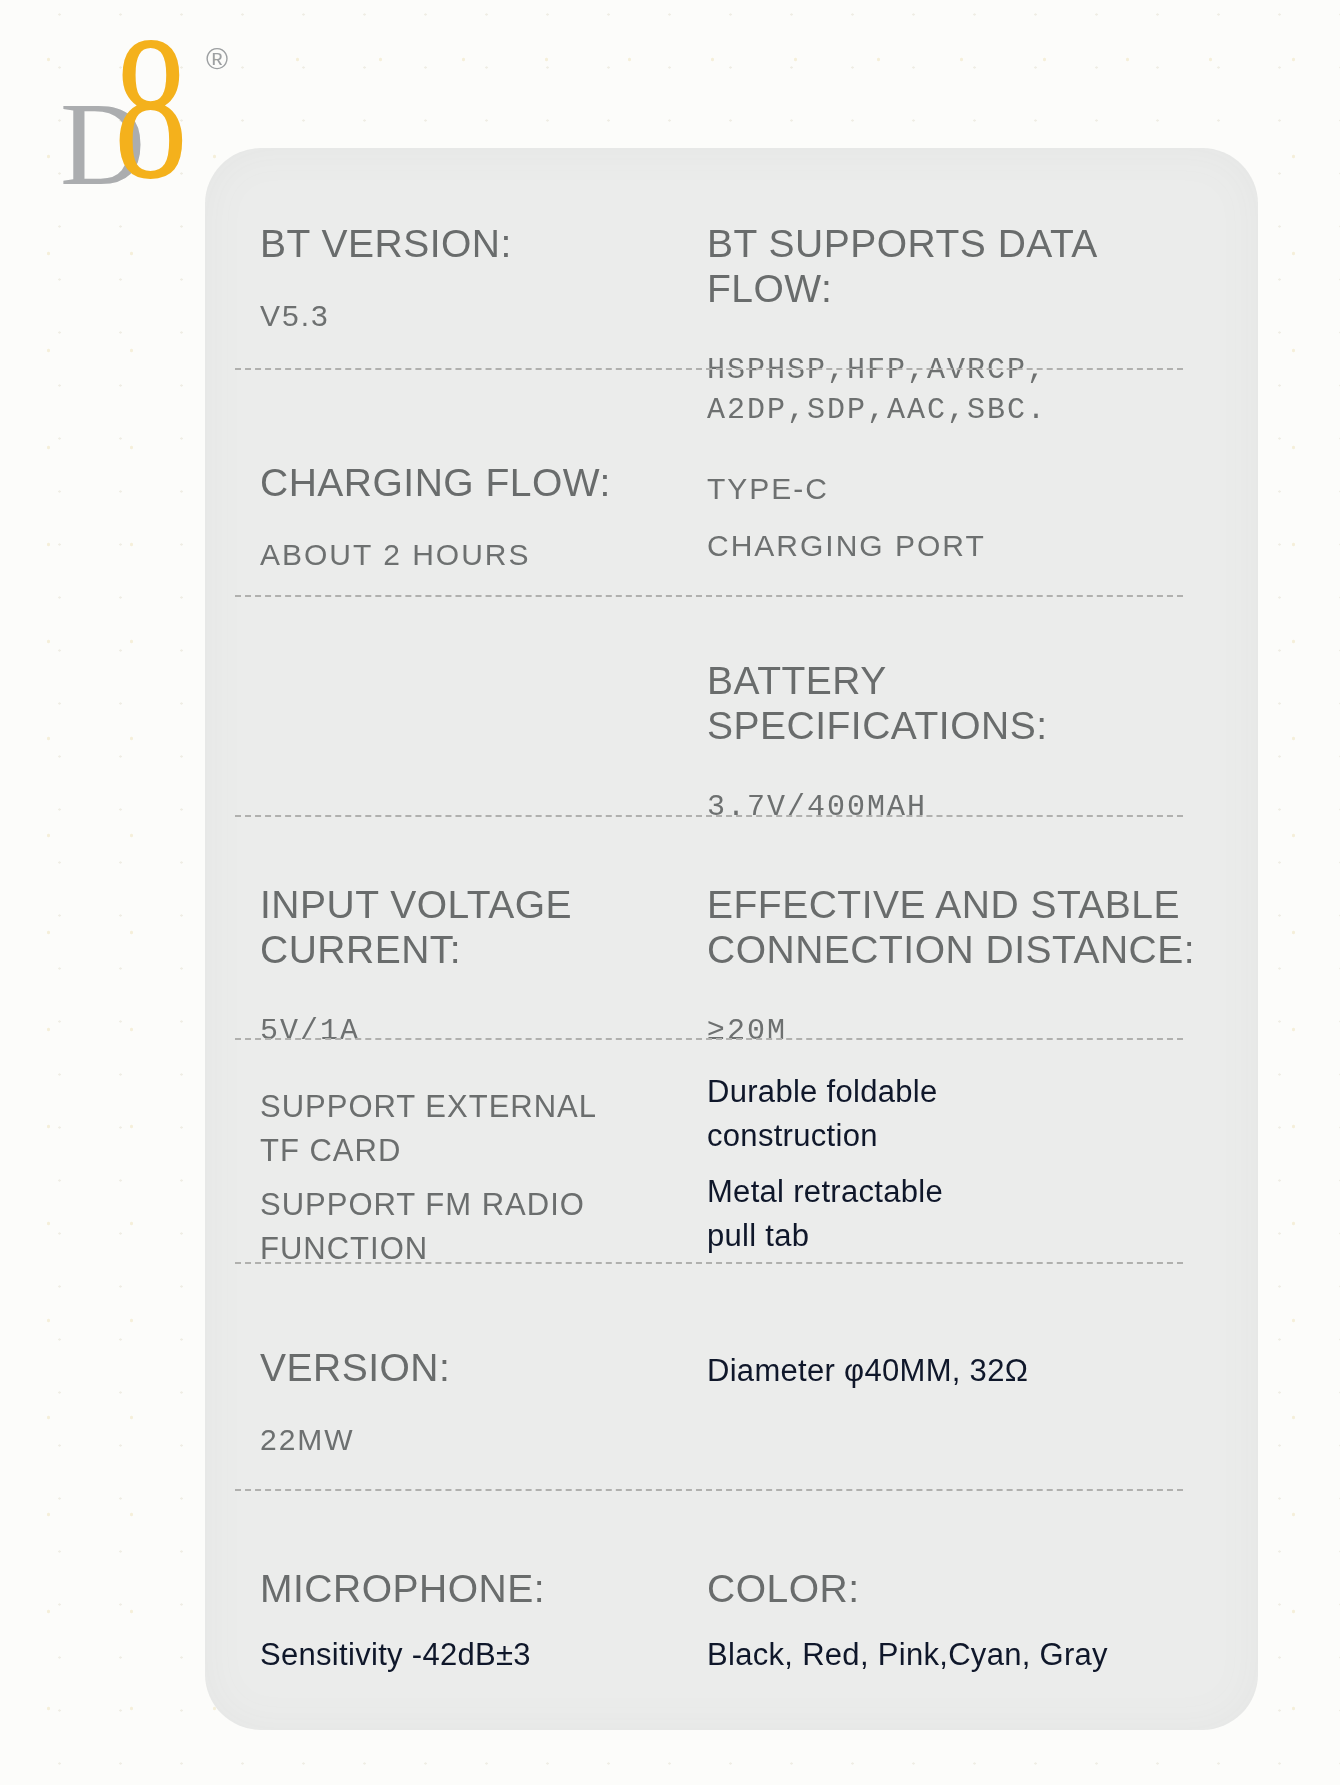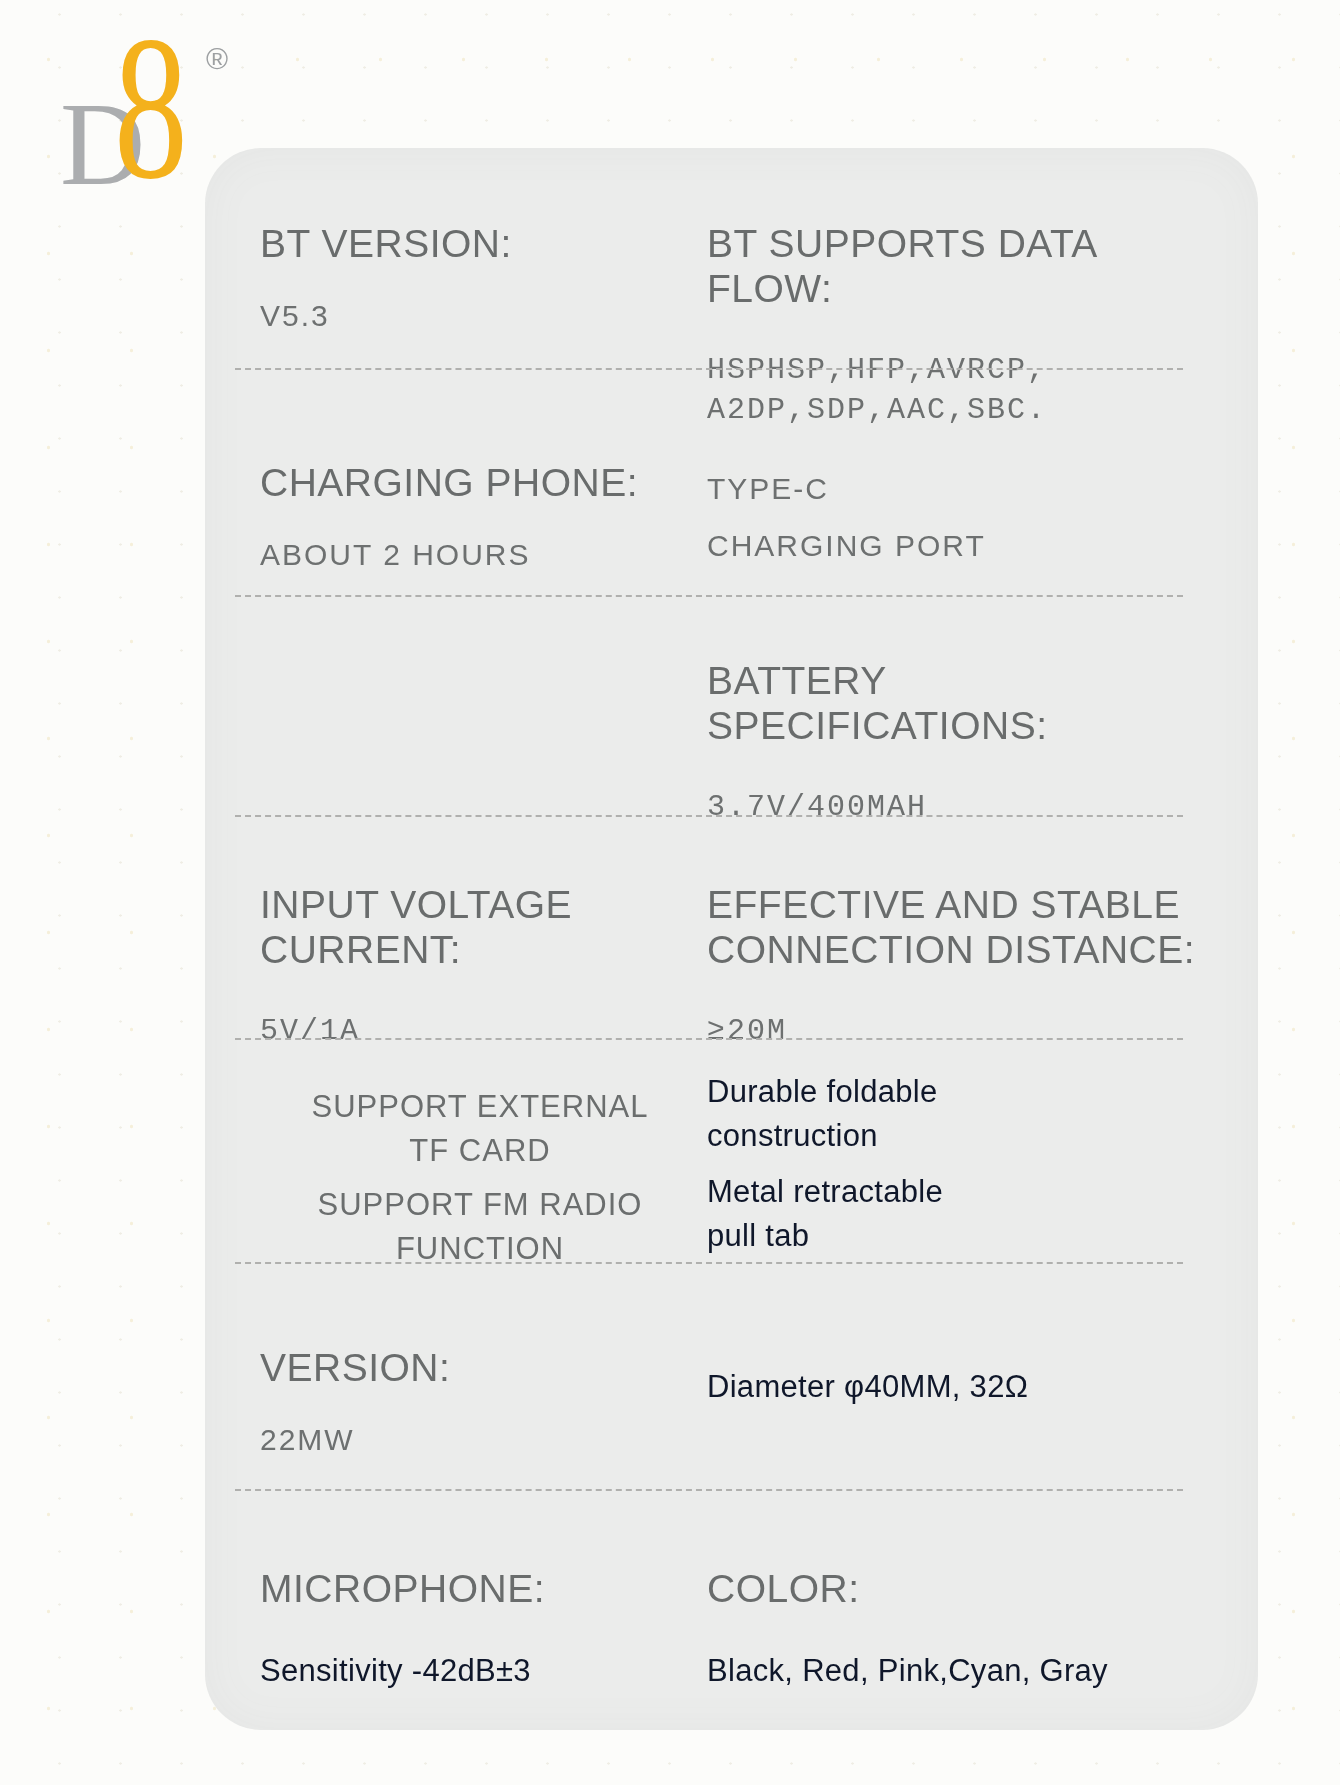--- a/index.html
+++ b/index.html
@@ -59,27 +59,26 @@
   .cap{
     font-size:30px;line-height:40px;letter-spacing:2px;
     color:#6d7070;
   }
   .cap.g1{margin-top:12px;}
   .cap.g2{margin-top:21px;font-family:Liberation Mono, monospace;}
   .cap.wide{line-height:57px;}
   .caps-sm{
     font-size:31px;line-height:44px;letter-spacing:1px;
     color:#6b6e6e;
-    text-align:center;
   }
   .mix{
     font-size:31px;line-height:44px;letter-spacing:.3px;
     color:#0f172a;
   }
-  .mix.g1{margin-top:20px;}
+  .mix.g1{margin-top:4px;}
 </style>
 </head>
 <body>
 
 <div class="canvas">
 
   <span class="logo-d">D</span>
   <span class="logo-8">8</span>
   <span class="logo-r">®</span>
 
@@ -91,21 +90,21 @@
     </div>
     <div class="cell cr" style="top:55px">
       <div class="lab">BT SUPPORTS DATA
 FLOW:</div>
       <div class="cap g2">HSPHSP,HFP,AVRCP,
 A2DP,SDP,AAC,SBC.</div>
     </div>
     <div class="sep" style="top:220px"></div>
 
     <div class="cell cl" style="top:294px">
-      <div class="lab">CHARGING PHONE:</div>
+      <div class="lab">CHARGING FLOW:</div>
       <div class="cap g1">ABOUT 2 HOURS</div>
     </div>
     <div class="cell cr" style="top:294px">
       <div class="cap wide">TYPE-C
 CHARGING PORT</div>
     </div>
     <div class="sep" style="top:447px"></div>
 
     <div class="cell cr" style="top:492px">
       <div class="lab">BATTERY

